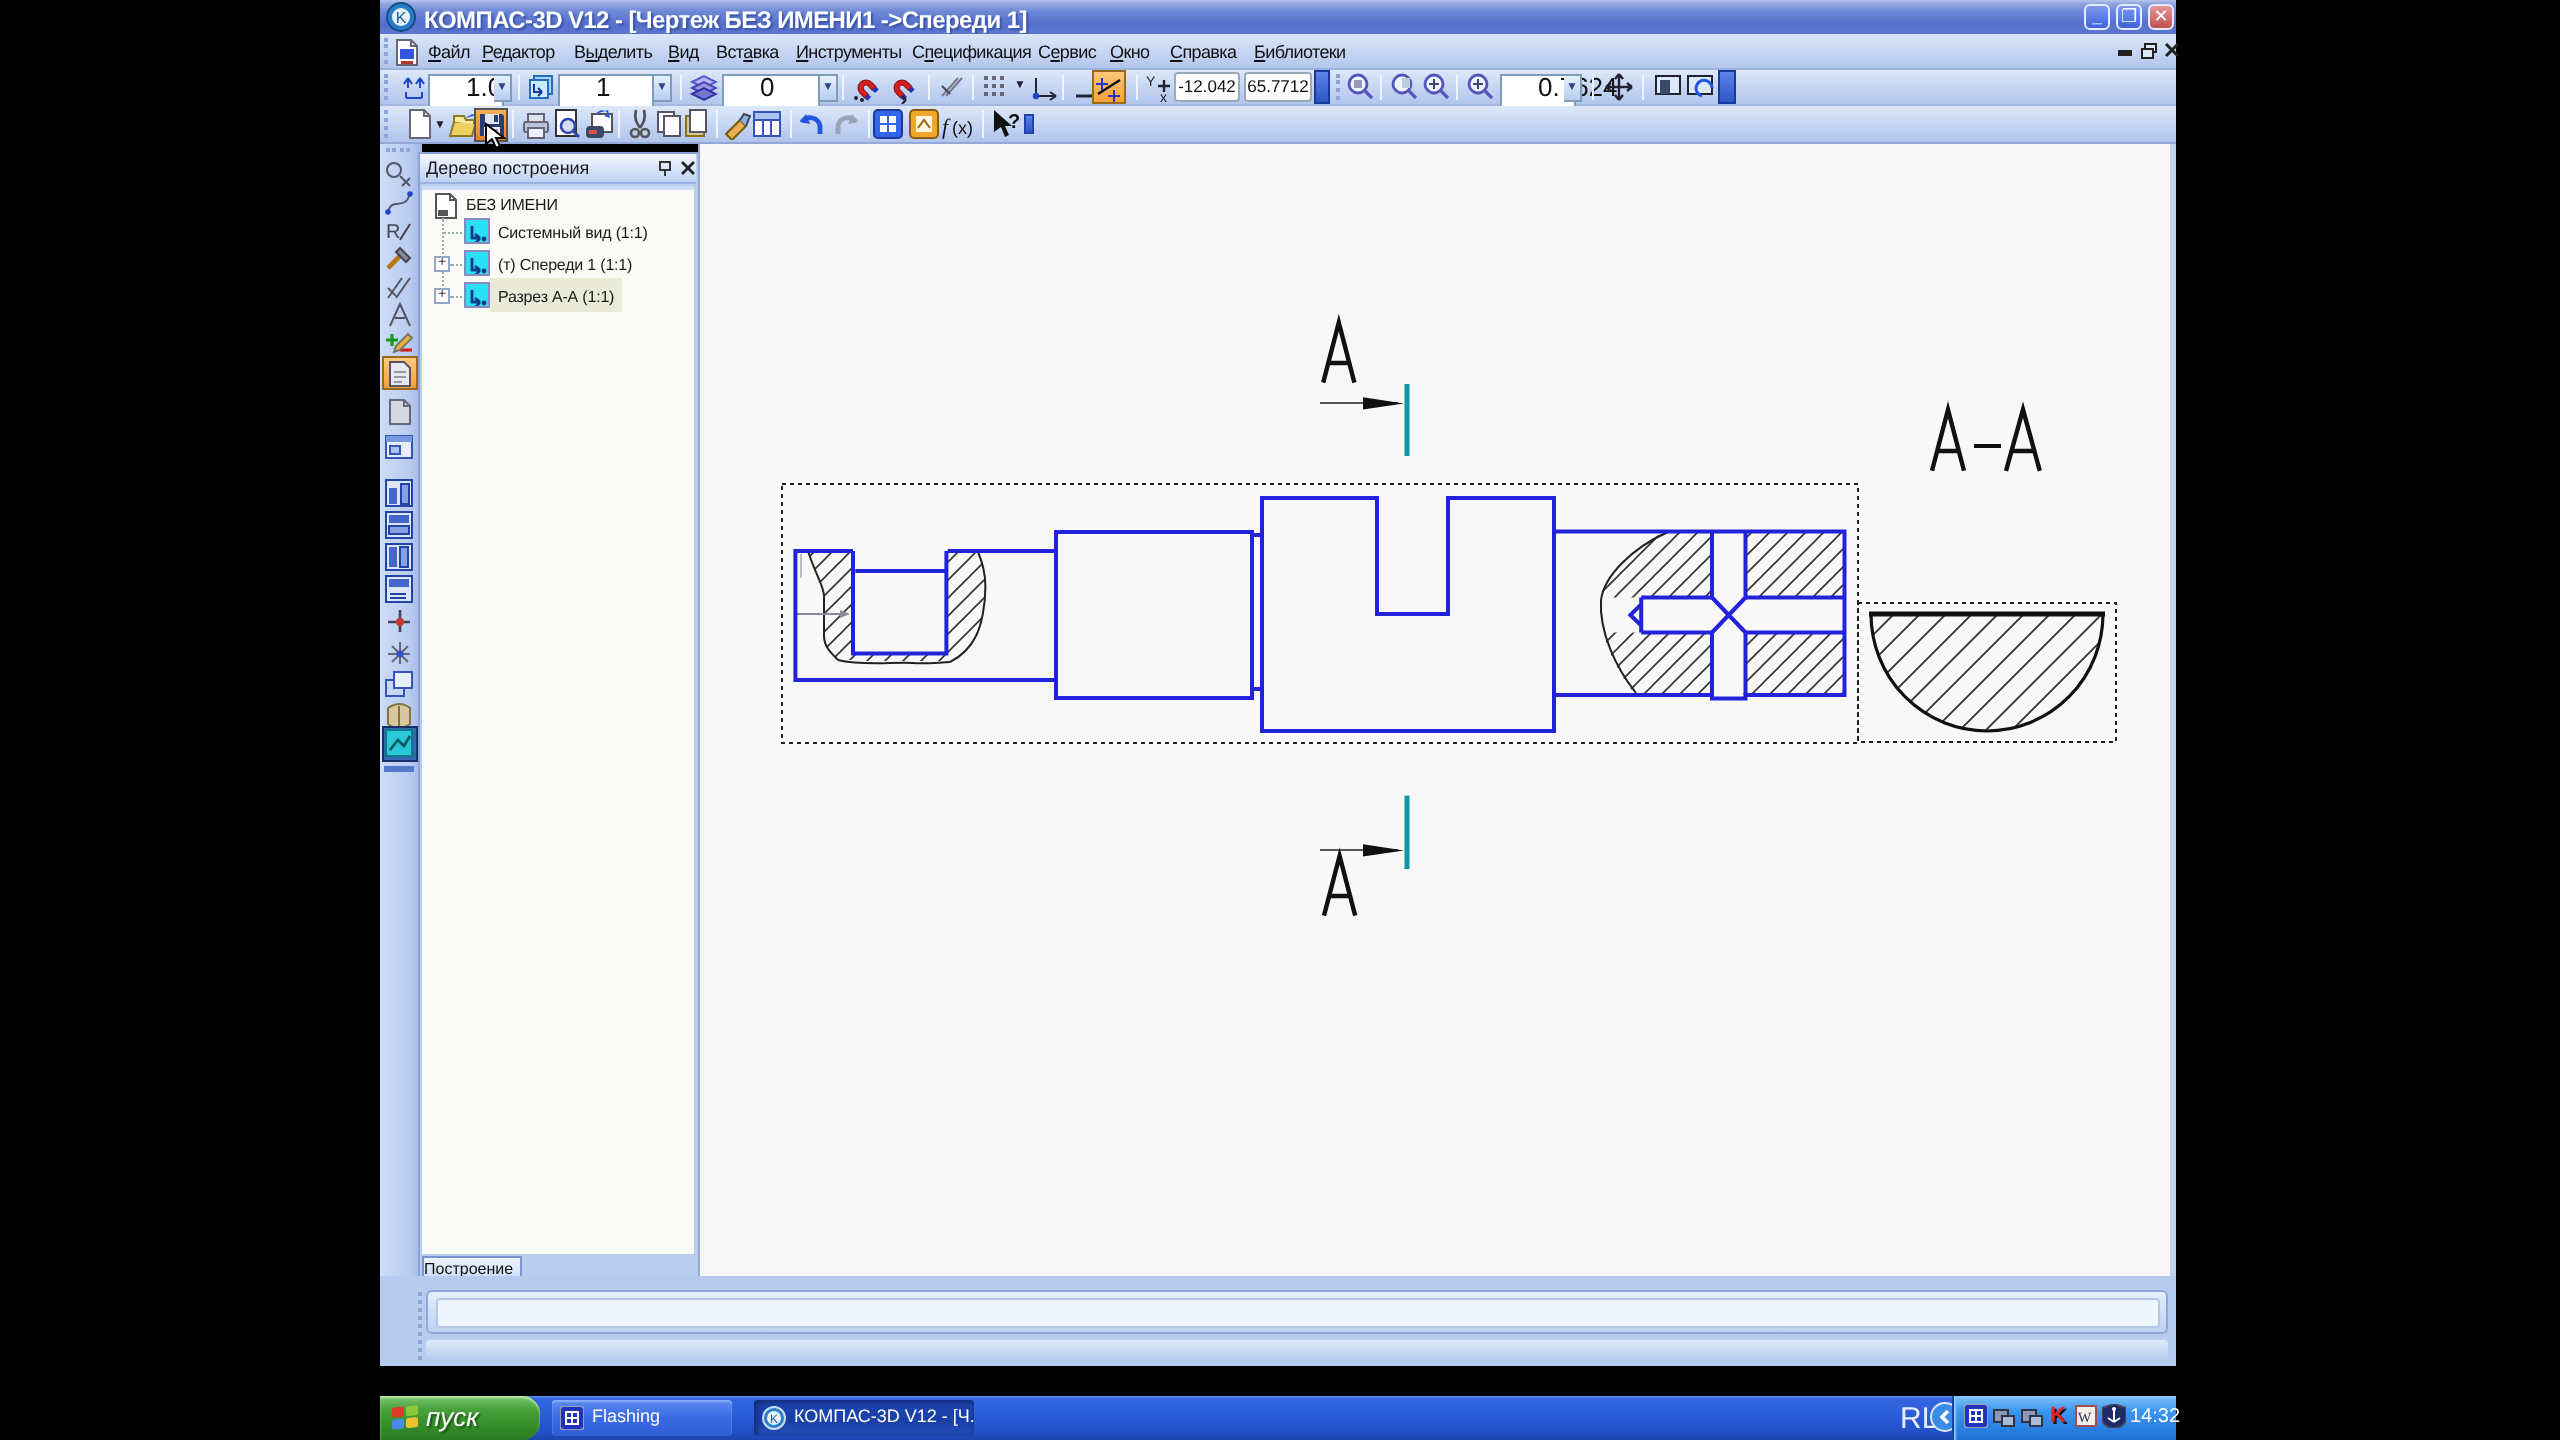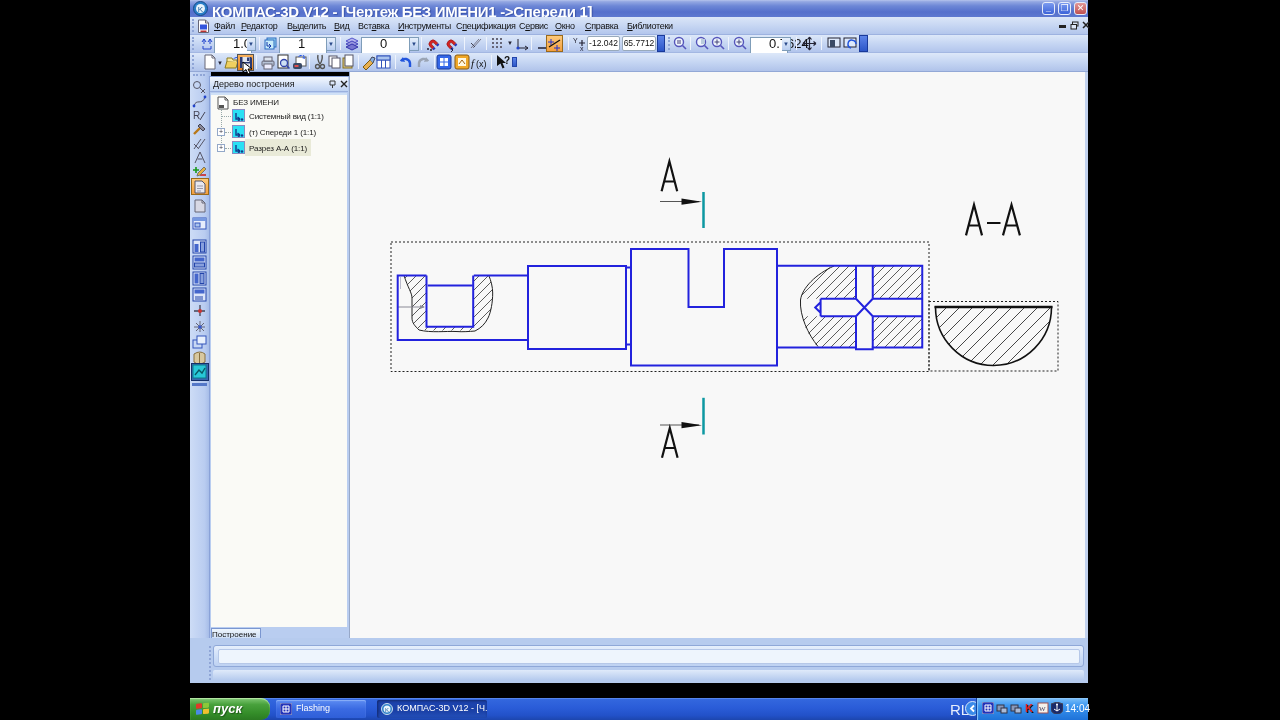--- a/index.html
+++ b/index.html
@@ -1,20 +1,20 @@
 <!DOCTYPE html>
 <html><head><meta charset="utf-8">
 <style>
 *{margin:0;padding:0;box-sizing:border-box}
 html,body{width:1280px;height:720px;overflow:hidden;background:#000;font-family:"Liberation Sans",sans-serif;-webkit-font-smoothing:antialiased}
 .abs{position:absolute}
 #stage{position:relative;width:1280px;height:720px;background:#000}
 
 #title{left:190px;top:0;width:898px;height:17px;background:linear-gradient(180deg,#b6c4ec 0%,#93a7e2 10%,#6d87d6 35%,#5570cc 70%,#5d78d0 100%)}
-#title .txt{left:22px;top:3px;color:#fff;font-size:15px;font-weight:bold;letter-spacing:-.3px;text-shadow:1px 1px 1px #3a54a8;white-space:nowrap}
+#title .txt{left:22px;top:3px;color:#fff;font-size:12px;font-weight:bold;letter-spacing:-.3px;text-shadow:1px 1px 1px #3a54a8;white-space:nowrap}
 .tbtn{top:2px;width:13px;height:13px;border-radius:3px;border:1px solid #e6ecfa;color:#fff;font-size:9px;line-height:11px;text-align:center}
 
 #menu{left:190px;top:17px;width:898px;height:18px;background:linear-gradient(180deg,#dbe6f8 0%,#c5d5f2 55%,#b3c6ec 100%);border-bottom:1px solid #9db2e0}
 .mi{position:absolute;top:4px;font-size:9px;letter-spacing:-0.3px;color:#111;white-space:nowrap}
 .grip{width:3px;border-left:2px dotted #8fa5d6}
 
 #row2{left:190px;top:35px;width:898px;height:18px;background:linear-gradient(180deg,#dde8f9 0%,#c6d6f3 50%,#b2c5ec 100%);border-bottom:1px solid #a3b7e2}
 #row3{left:190px;top:53px;width:898px;height:19px;background:linear-gradient(180deg,#dde8f9 0%,#c6d6f3 50%,#b0c3ea 100%);border-bottom:1px solid #93a8d6}
 .combo{position:absolute;height:32px;background:#fff;border:1px solid #7f9db9;font-size:13px;color:#111;padding:0 18px;line-height:12px}
 .carr{position:absolute;height:14px;width:9px;background:linear-gradient(180deg,#e7f0fc,#b8cdf0);border:1px solid #7f9db9;border-left:none;color:#2a4a8a;font-size:6px;line-height:12px;text-align:center}
@@ -35,21 +35,21 @@
 
 #canvas{left:349px;top:72px;width:739px;height:566px;background:#f8f8f8;border-left:1px solid #97a8c8}
 
 #propzone{left:190px;top:638px;width:898px;height:45px;background:#b6cbee}
 #propbar{left:23px;top:7px;width:871px;height:22px;border:1px solid #8fa8d8;border-radius:3px;background:linear-gradient(180deg,#e6effc 0%,#cfdff8 50%,#bed2f2 100%)}
 #propbar2{left:23px;top:32px;width:871px;height:11px;border-radius:2px;background:linear-gradient(180deg,#dfeafa 0%,#b6cbee 90%)}
 #status{left:190px;top:683px;width:898px;height:15px;background:#ebe8d7;border-top:1px solid #fff;font-size:8px;letter-spacing:-0.1px;color:#111;padding:2px 0 0 4px;white-space:nowrap}
 
 #task{left:190px;top:698px;width:898px;height:22px;background:linear-gradient(180deg,#6a96f4 0%,#3367de 6%,#2a5cd8 45%,#2251c8 80%,#1c46ae 100%)}
 #start{left:0;top:0;width:80px;height:22px;border-radius:0 9px 9px 0;background:linear-gradient(180deg,#7fc873 0%,#48a13c 30%,#348d29 70%,#2b7a22 100%);box-shadow:inset 0 1px 1px #b8e8a8}
-#start .t{position:absolute;left:23px;top:3px;color:#fff;font-weight:bold;font-style:italic;font-size:13px;text-shadow:1px 1px 1px #1e5618}
+#start .t{position:absolute;left:23px;top:3px;color:#fff;font-weight:normal;font-style:italic;font-size:13px;text-shadow:1px 1px 1px #1e5618}
 .tkb{position:absolute;top:2px;height:18px;border-radius:2px;color:#fff;font-size:9px;white-space:nowrap;overflow:hidden}
 #tray{left:786px;top:0;width:112px;height:22px;background:linear-gradient(180deg,#7cc0fa 0%,#3b96f0 35%,#1e72d8 100%);border-left:1px solid #1244a0;box-shadow:inset 1px 1px 1px #8cc6f8}
 .tic{position:absolute;top:4px;width:12px;height:12px;font-size:9px;line-height:12px;text-align:center}
 </style></head>
 <body>
 <div id="stage">
 
   <div id="title" class="abs">
     <svg class="abs" style="left:3px;top:1px" width="15" height="15">
         <circle cx="7.5" cy="7.5" r="7" fill="#2a7ec8" stroke="#1a4a88"></circle>
@@ -573,16 +573,16 @@
       <div class="tic" style="left:46px;color:#e82222;font-weight:bold;font-size:11px;text-shadow:1px 1px 0 #111">K</div>
       <svg class="tic" style="left:60px">
           <rect x="1" y="1" width="10" height="10" fill="#f4f0ec" stroke="#a05050"></rect>
           <text x="2" y="9" font-size="7" fill="#335" font-family="Liberation Serif">W</text>
         </svg>
       <svg class="tic" style="left:74px">
           <path d="M6 0 L12 2 V7 C12 10 9 12 6 12 C3 12 0 10 0 7 V2 Z" fill="#1a2a6a" stroke="#445"></path>
           <path d="M6 2 v7 M6 9 l-3-2 M6 9 l3-2 M6 2 l0 0" stroke="#fff"></path>
           <circle cx="6" cy="2.5" r="1" fill="#fff"></circle>
         </svg>
-      <div class="abs" style="left:88px;top:5px;font-size:10px;color:#fff">14:04</div>
+      <div class="abs" style="left:88px;top:5px;font-size:10px;color:#fff">14:32</div>
     </div>
   </div>
 </div>
 
 </body></html>

